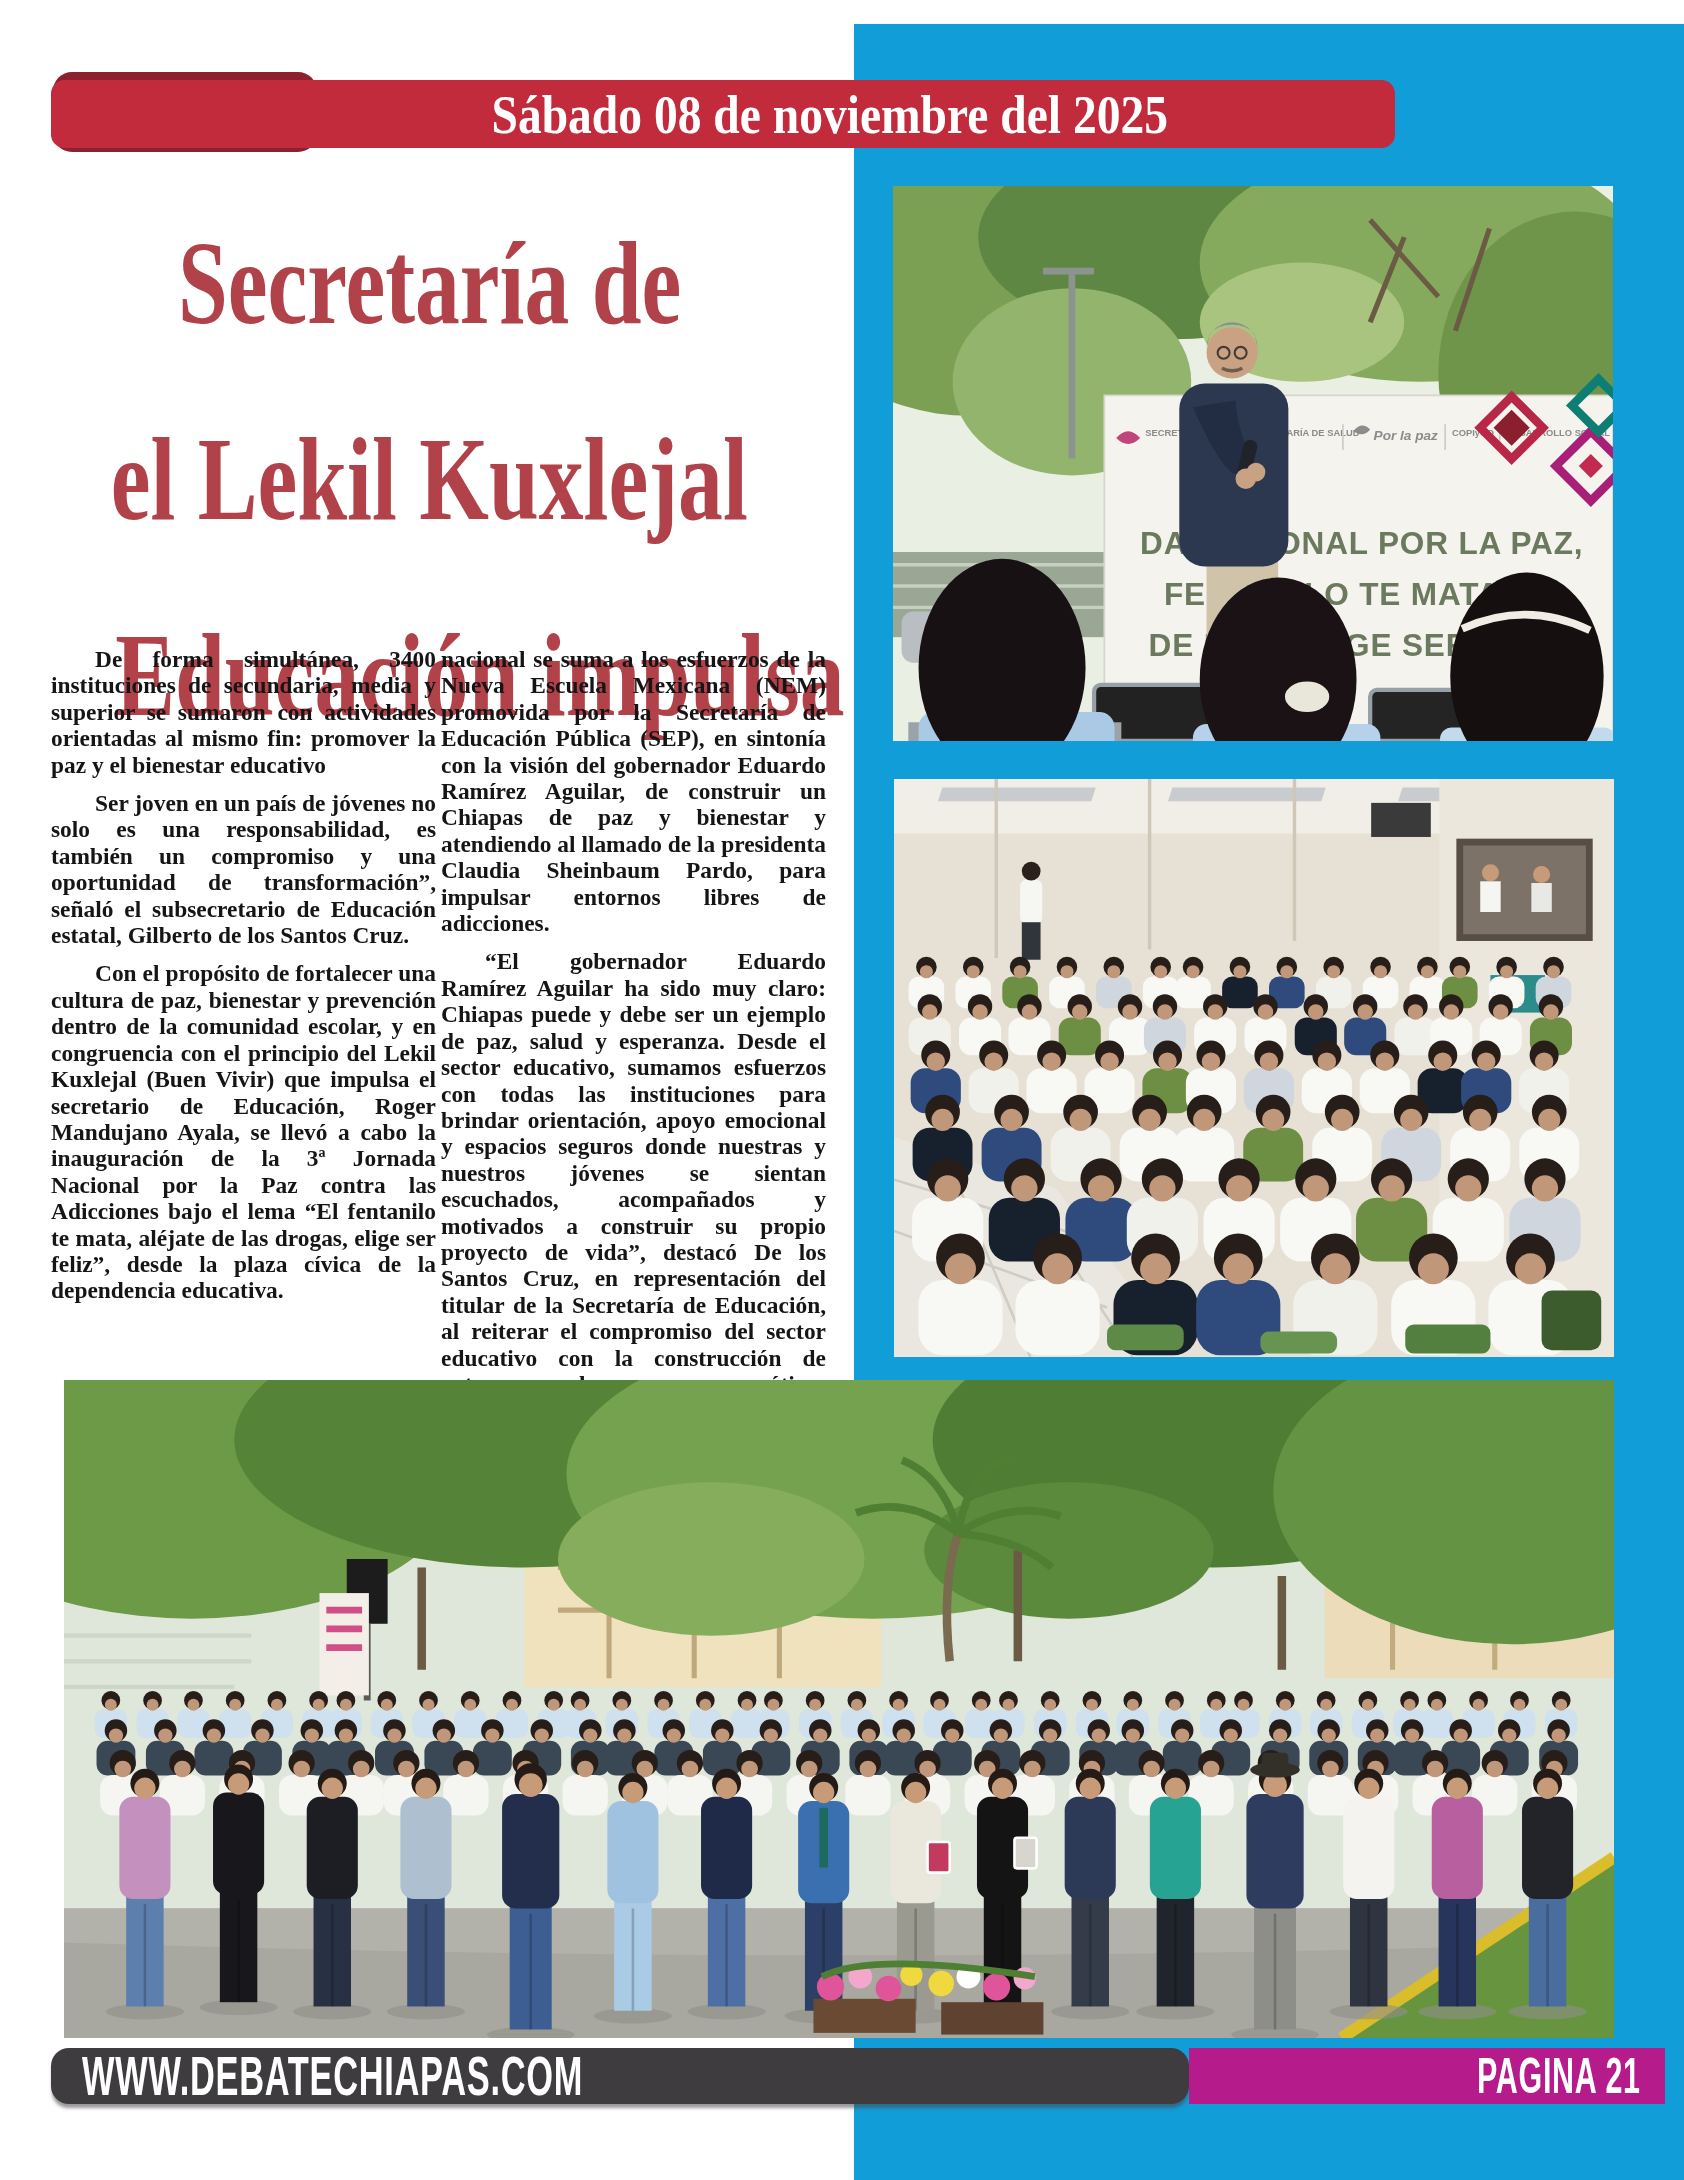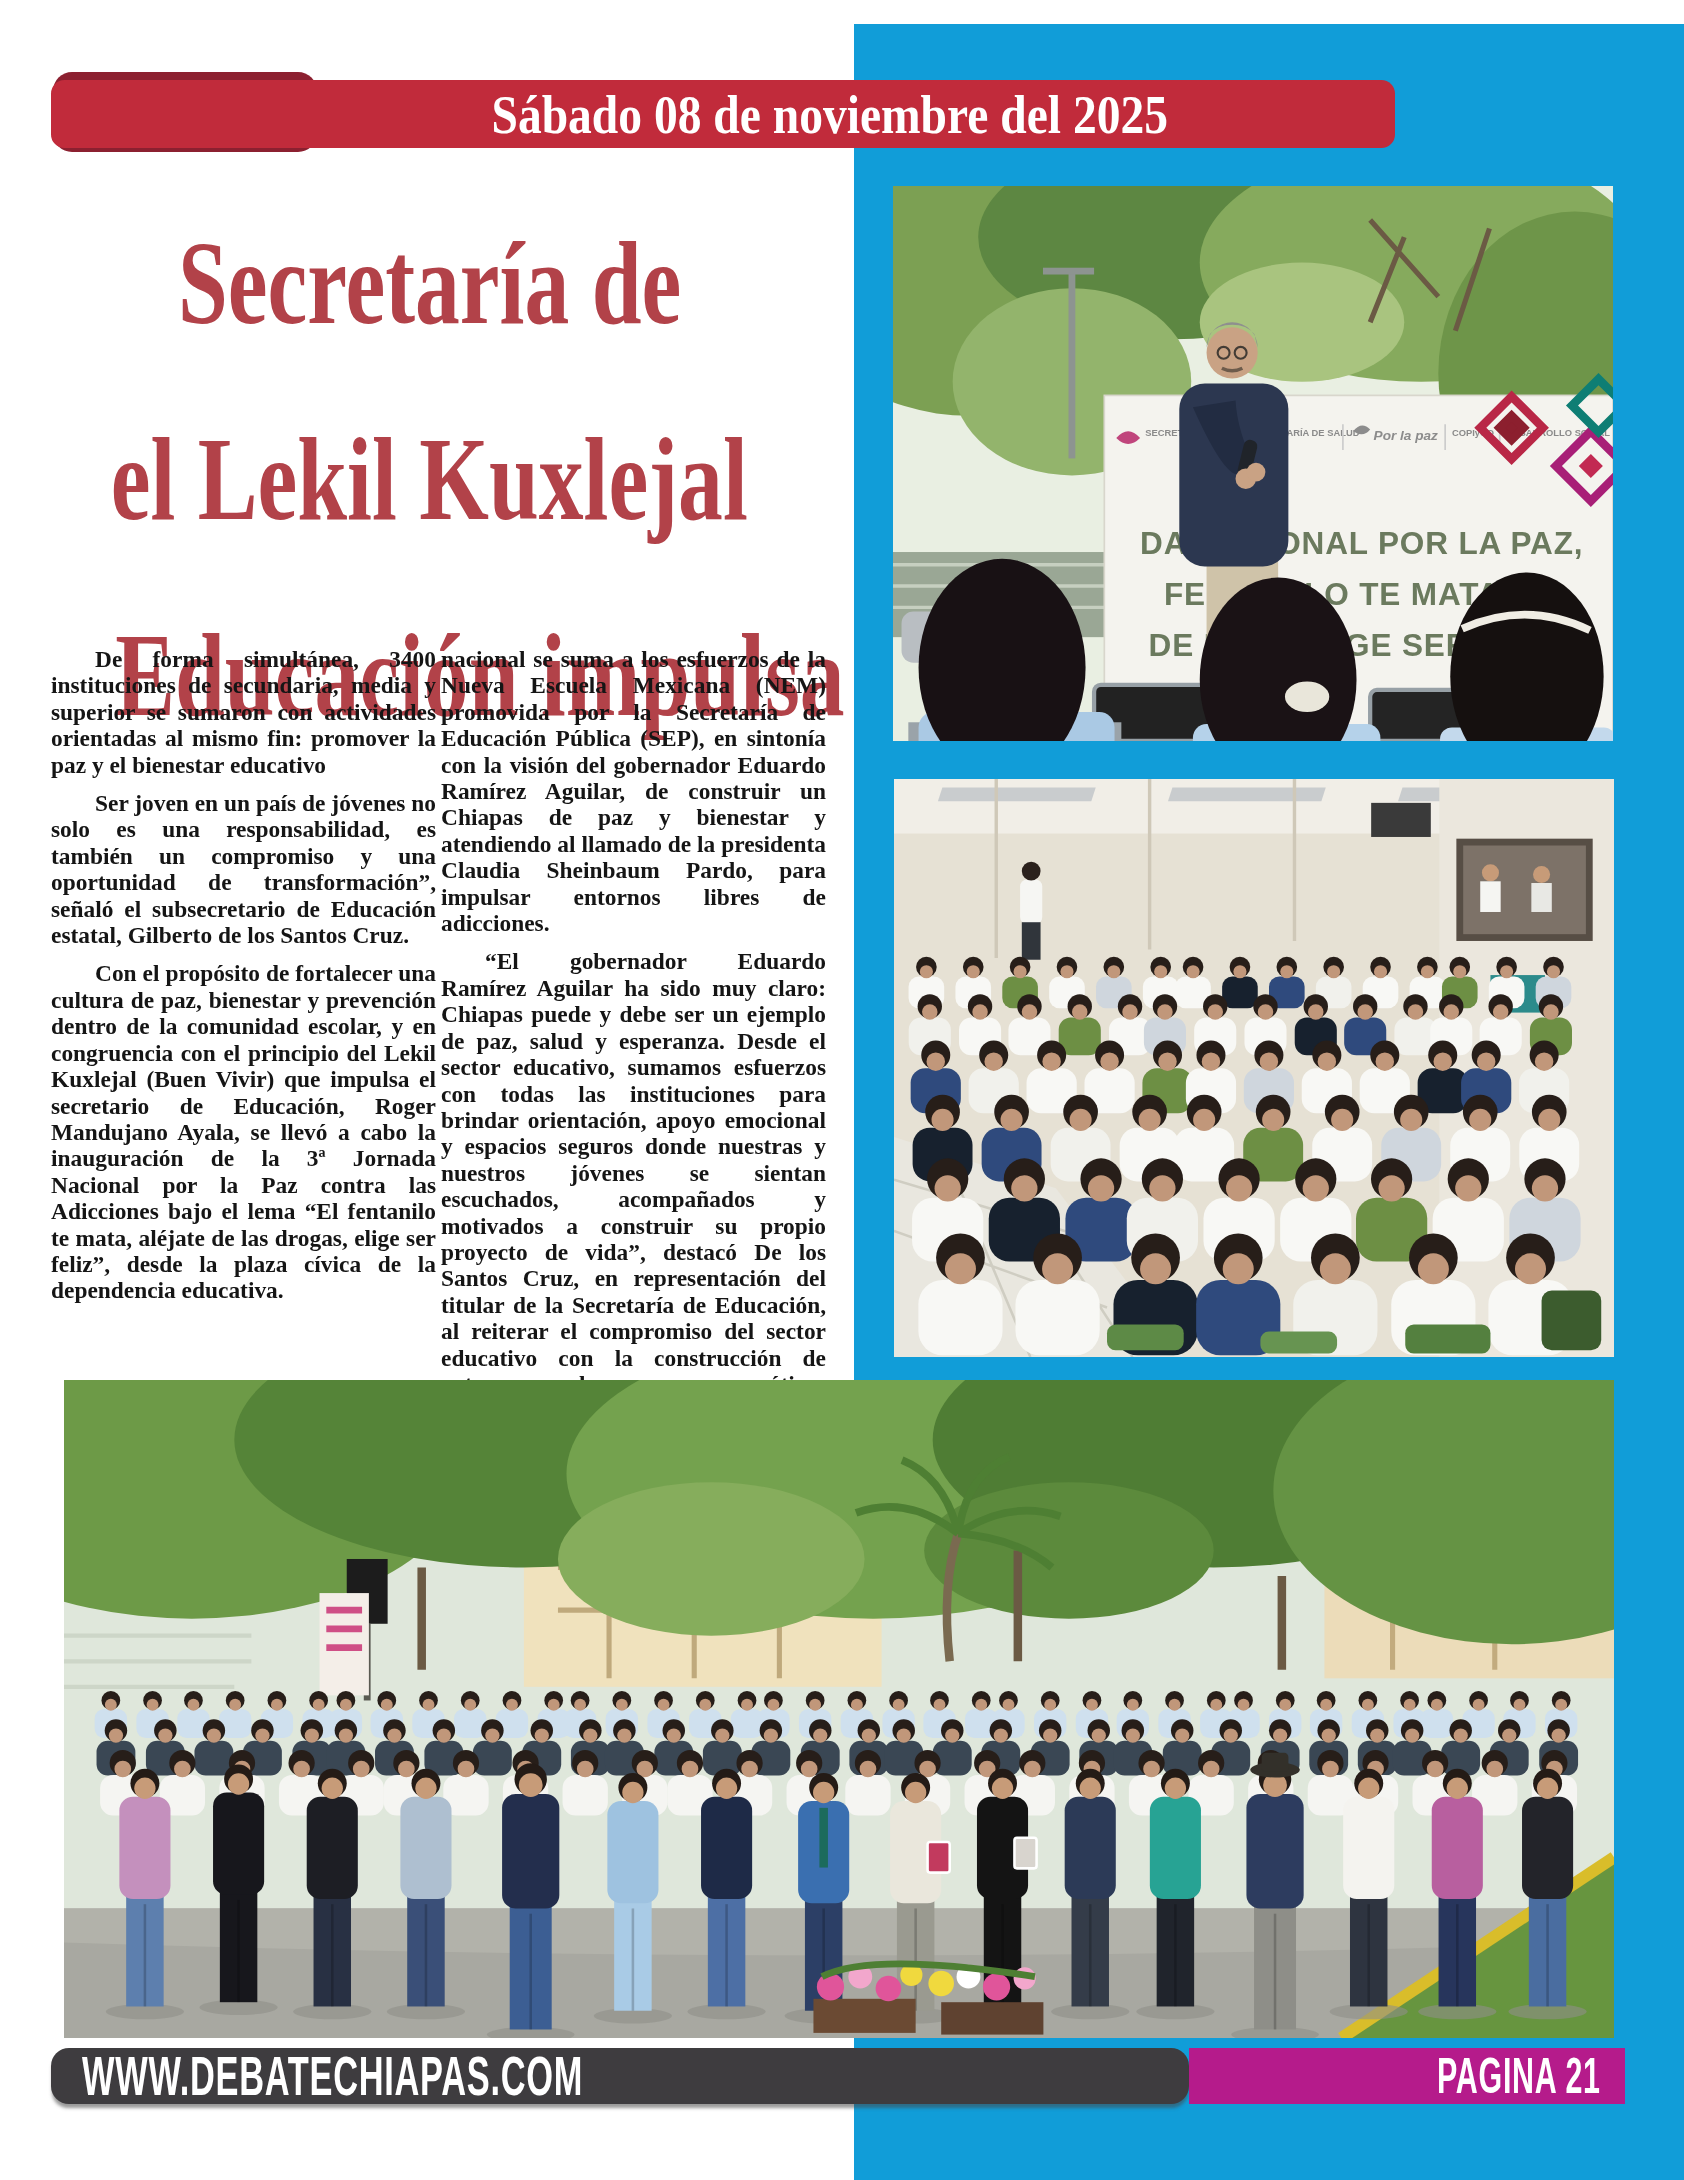--- a/index.html
+++ b/index.html
@@ -35,21 +35,21 @@
   .photo svg{display:block;width:100%;height:100%;}
   #photo-top{left:893px;top:186px;width:720px;height:555px;}
   #photo-mid{left:894px;top:779px;width:720px;height:578px;}
   #photo-bottom{left:64px;top:1380px;width:1550px;height:658px;}
 
   
   #footer-gray{left:51px;top:2048px;width:1138px;height:56px;background:#3e3c3f;
                display:flex;align-items:center;box-shadow:0 5.1px 3.4px -1.7px rgba(70,70,70,.55);border-radius:18px;}
   #footer-gray .sq-l{color:#fff;font-family:"Liberation Sans",sans-serif;font-weight:bold;font-size:43px;
                white-space:nowrap;display:inline-block;transform:scale(.8,1.3);transform-origin:left center;margin-left:31px;letter-spacing:0.9px;}
-  #footer-magenta{left:1189px;top:2048px;width:436px;height:56px;background:#b51b8b;
+  #footer-magenta{left:1189px;top:2048px;width:476px;height:56px;background:#b51b8b;
                display:flex;align-items:center;justify-content:flex-end;}
   #footer-magenta .sq-r{color:#fff;font-family:"Liberation Sans",sans-serif;font-weight:bold;font-size:39px;
                white-space:nowrap;display:inline-block;transform:scale(.78,1.3);transform-origin:right center;margin-right:24px;letter-spacing:0.9px;}
 
   
   text{font-family:"Liberation Sans",sans-serif;}
   .evt-title{font-weight:bold;fill:#6b7a5e;font-size:37px;letter-spacing:1px;}
   .logo-txt{fill:#8a8a8a;font-size:11px;font-weight:bold;}
   .logo-paz{fill:#8c8c8c;font-size:16px;font-weight:bold;font-style:italic;}
 </style>

